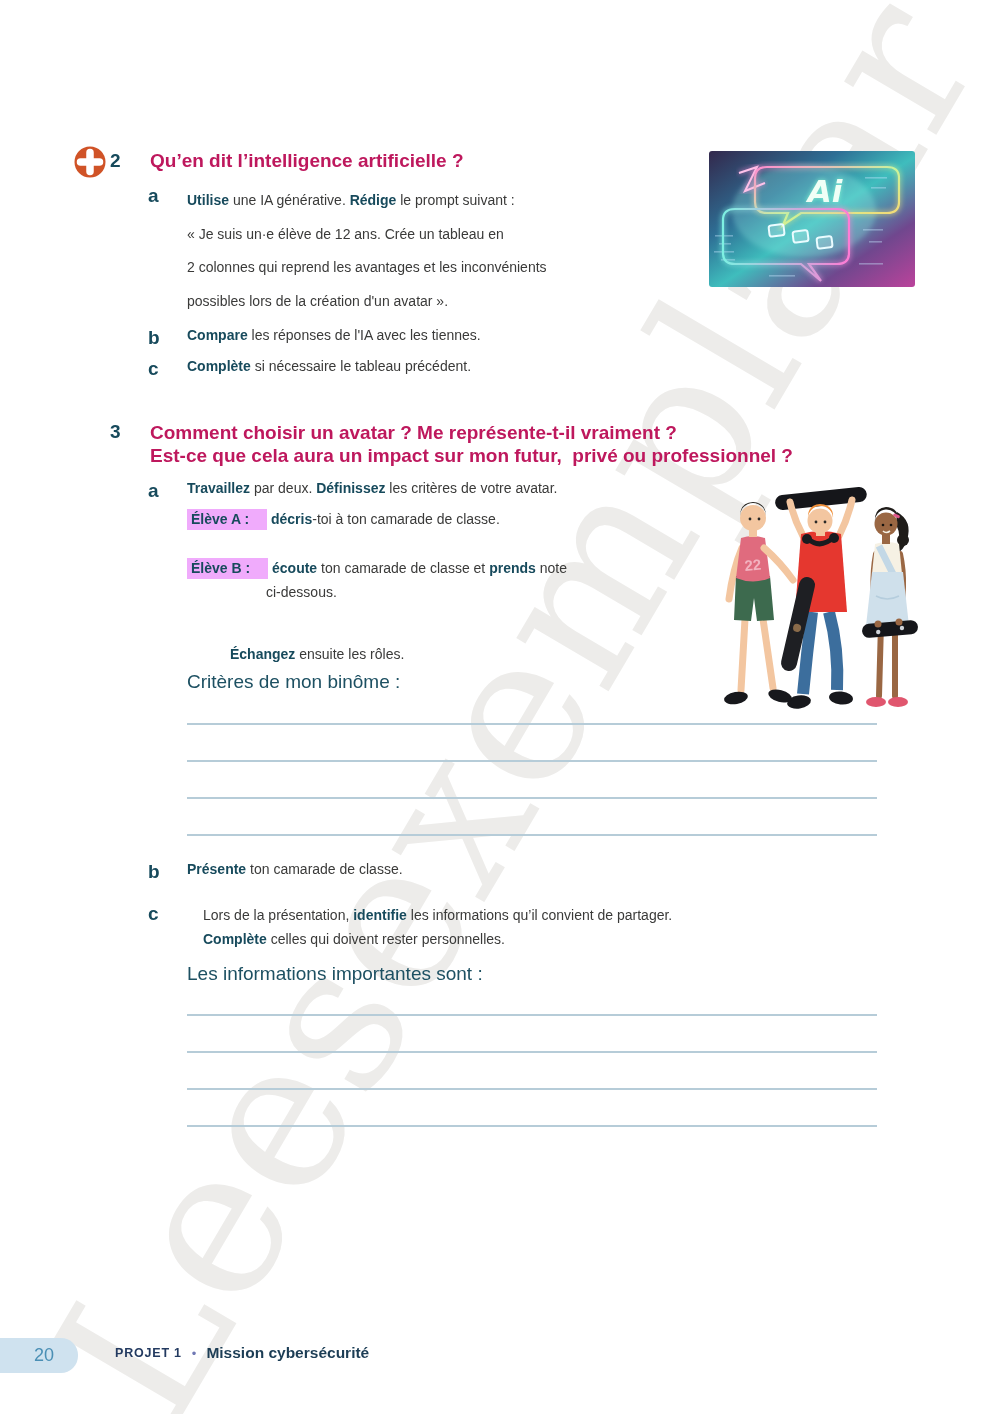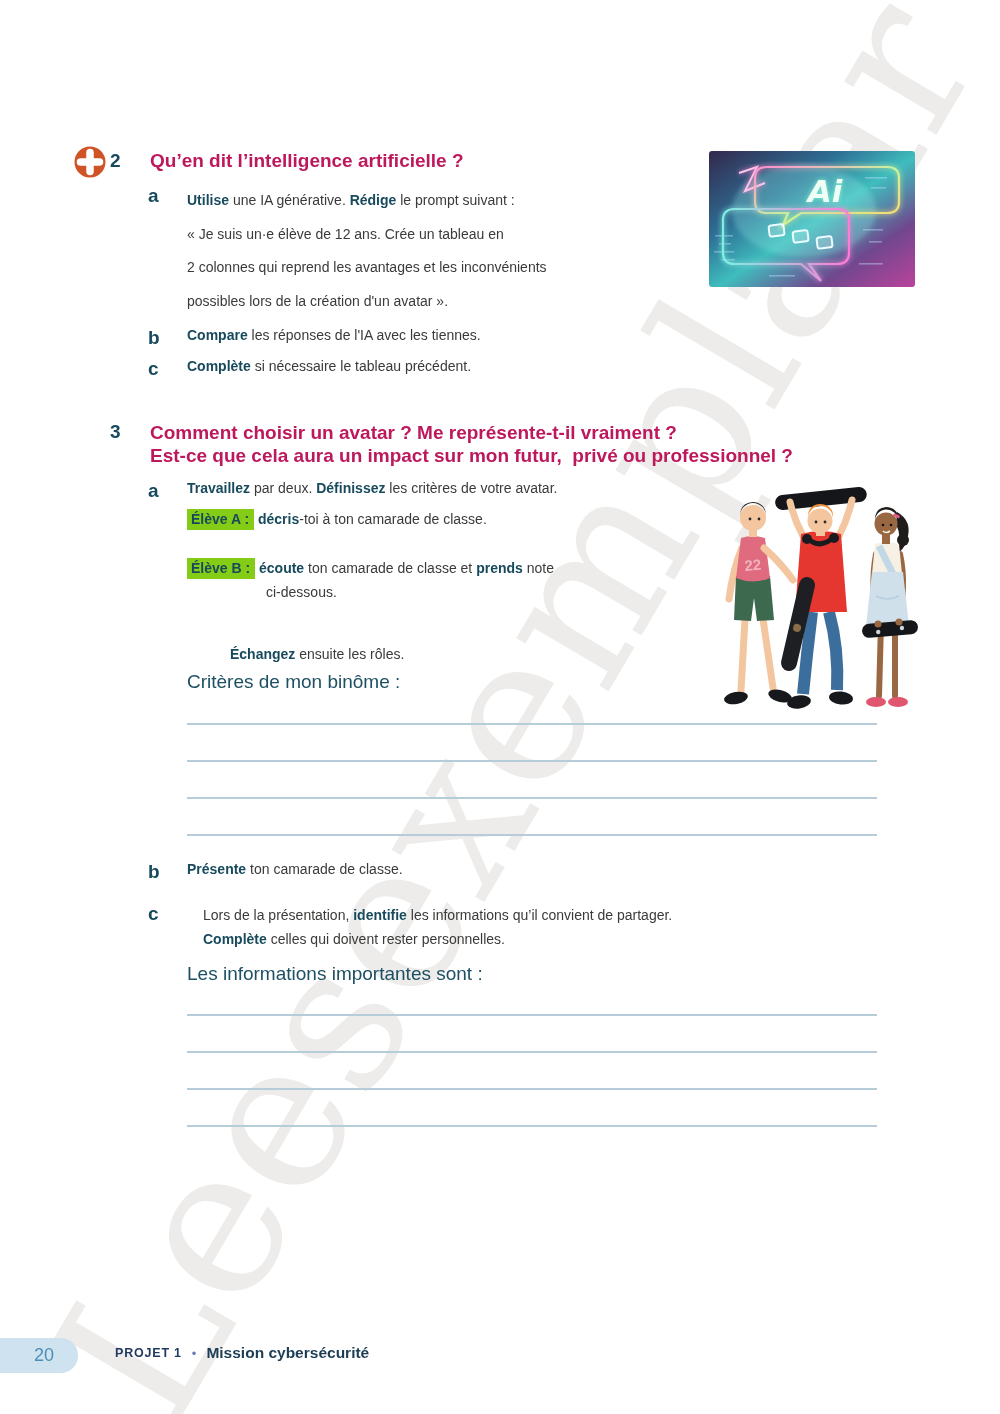--- a/index.html
+++ b/index.html
@@ -5,21 +5,21 @@
   * { margin:0; padding:0; box-sizing:border-box; }
   html,body { background:#ffffff; }
   #page {
     position:relative; width:1000px; height:1414px; background:#ffffff;
     font-family:"Liberation Sans", sans-serif; overflow:hidden;
   }
   .abs { position:absolute; }
   .t  { font-size:14px; color:#3a3a39; }
   .line { white-space:pre; }
   .b  { font-weight:700; color:#174a5c; }
-  .hl { background:#84cc16; padding:2px 5px 3px 4px; }
+  .hl { background:#f0abfc; padding:2px 18px 3px 4px; }
   .heading { font-size:19px; font-weight:700; color:#be185d; }
   .letter  { font-size:19px; font-weight:700; color:#174a5c; }
   .label-teal { font-size:19px; color:#1d5062; }
   .rule { position:absolute; left:187px; width:690px; height:2px; background:#b6ccd8; }
   .watermark {
     position:absolute; left:515px; top:710px; z-index:1;
     transform:translate(-50%,-50%) rotate(-59.5deg);
     font-family:"DejaVu Serif", serif; font-size:205px; letter-spacing:2px;
     color:#edecea; white-space:nowrap; pointer-events:none;
   }

